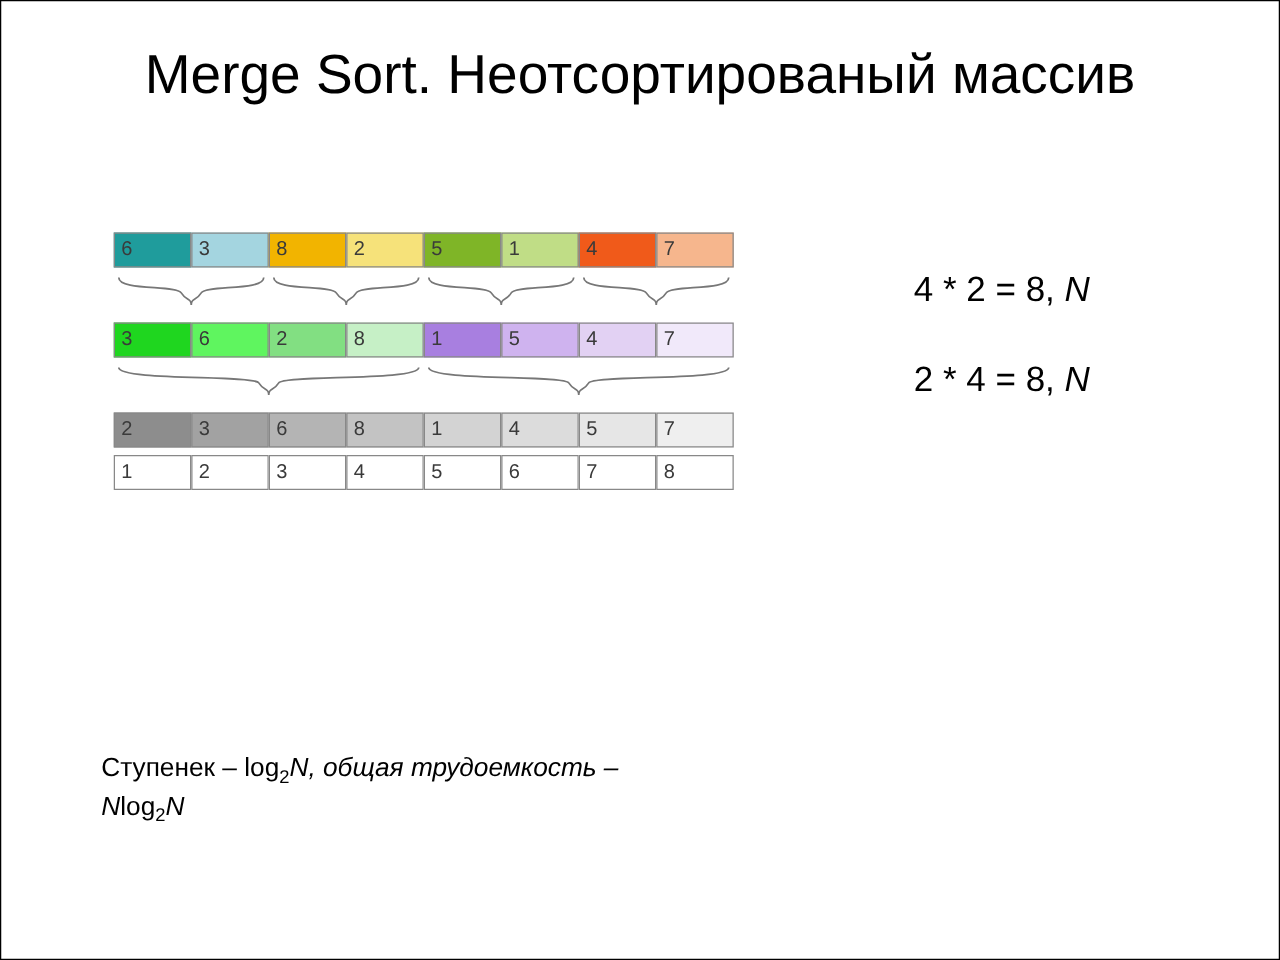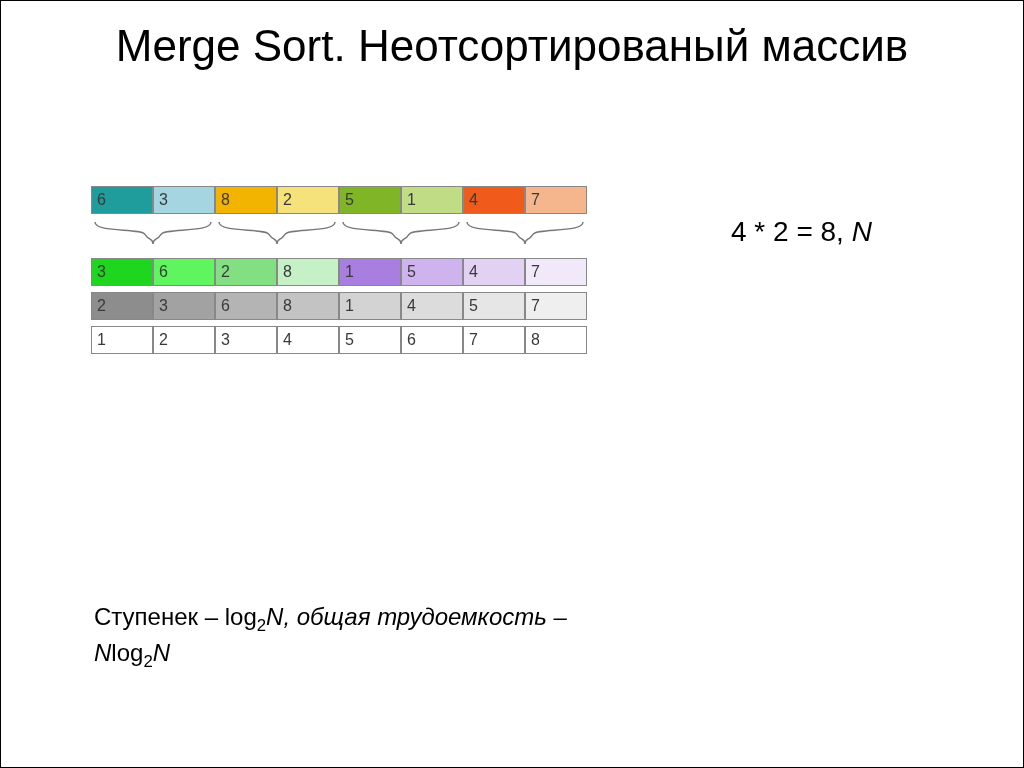--- a/index.html
+++ b/index.html
@@ -8,21 +8,21 @@
     height: 768px;
     font-family: Arial, Helvetica, sans-serif;
     background: #fff;
     position: relative;
     border: 1px solid #000;
   }
   .title {
     text-align: center;
     font-size: 44px;
     font-weight: normal;
-    padding-top: 20px;
+    padding-top: 34px;
     line-height: 1.15;
   }
   .diagram {
     position: absolute;
     left: 90px;
     top: 185px;
     width: 840px;
   }
   .row {
     display: flex;
@@ -47,23 +47,23 @@
   .annot {
     position: absolute;
     left: 640px;
     font-size: 28px;
     font-style: italic;
   }
   .annot .n { font-family: Arial; }
   .annot .mul { font-style: normal; }
   .complexity {
     position: absolute;
-    left: 93px;
+    left: 80px;
     top: 600px;
-    font-size: 24px;
+    font-size: 21px;
     width: 760px;
     line-height: 1.3;
   }
   sub { font-size: 0.7em; }
 </style>
 </head>
 <body>
 
 <h1 class="title">Merge Sort. Неотсортированый массив</h1>
 
@@ -96,20 +96,29 @@
     <div class="row">
       <div class="cell" style="background: rgb(31, 214, 31);">3</div>
       <div class="cell" style="background: rgb(95, 245, 95);">6</div>
       <div class="cell" style="background: rgb(130, 223, 130);">2</div>
       <div class="cell" style="background: rgb(198, 240, 198);">8</div>
       <div class="cell" style="background: rgb(168, 127, 224);">1</div>
       <div class="cell" style="background: rgb(207, 179, 239);">5</div>
       <div class="cell" style="background: rgb(226, 209, 243);">4</div>
       <div class="cell" style="background: rgb(241, 233, 250);">7</div>
     </div>
+    <div class="brace-row">
+      <svg width="248" height="28" class="bsvg" style="left: 0px;">
+        <path d="M 4 2 C 4 13 112 7.8 116 14.3 C 120 20.8 124 18.2 124 24 C 124 18.2 128 20.8 132 14.3 C 136 7.8 244 13 244 2" fill="none" stroke="#777" stroke-width="1.4"></path>
+      </svg>
+      <svg width="248" height="28" class="bsvg" style="left: 248px;">
+        <path d="M 4 2 C 4 13 112 7.8 116 14.3 C 120 20.8 124 18.2 124 24 C 124 18.2 128 20.8 132 14.3 C 136 7.8 244 13 244 2" fill="none" stroke="#777" stroke-width="1.4"></path>
+      </svg>
+      <div class="annot" style="top: -4px;"><span class="mul">2 * 4 = 8, </span><span class="n">N</span></div>
+    </div>
     <div class="row">
       <div class="cell" style="background: rgb(141, 141, 141);">2</div>
       <div class="cell" style="background: rgb(162, 162, 162);">3</div>
       <div class="cell" style="background: rgb(180, 180, 180);">6</div>
       <div class="cell" style="background: rgb(195, 195, 195);">8</div>
       <div class="cell" style="background: rgb(211, 211, 211);">1</div>
       <div class="cell" style="background: rgb(220, 220, 220);">4</div>
       <div class="cell" style="background: rgb(230, 230, 230);">5</div>
       <div class="cell" style="background: rgb(239, 239, 239);">7</div>
     </div>

